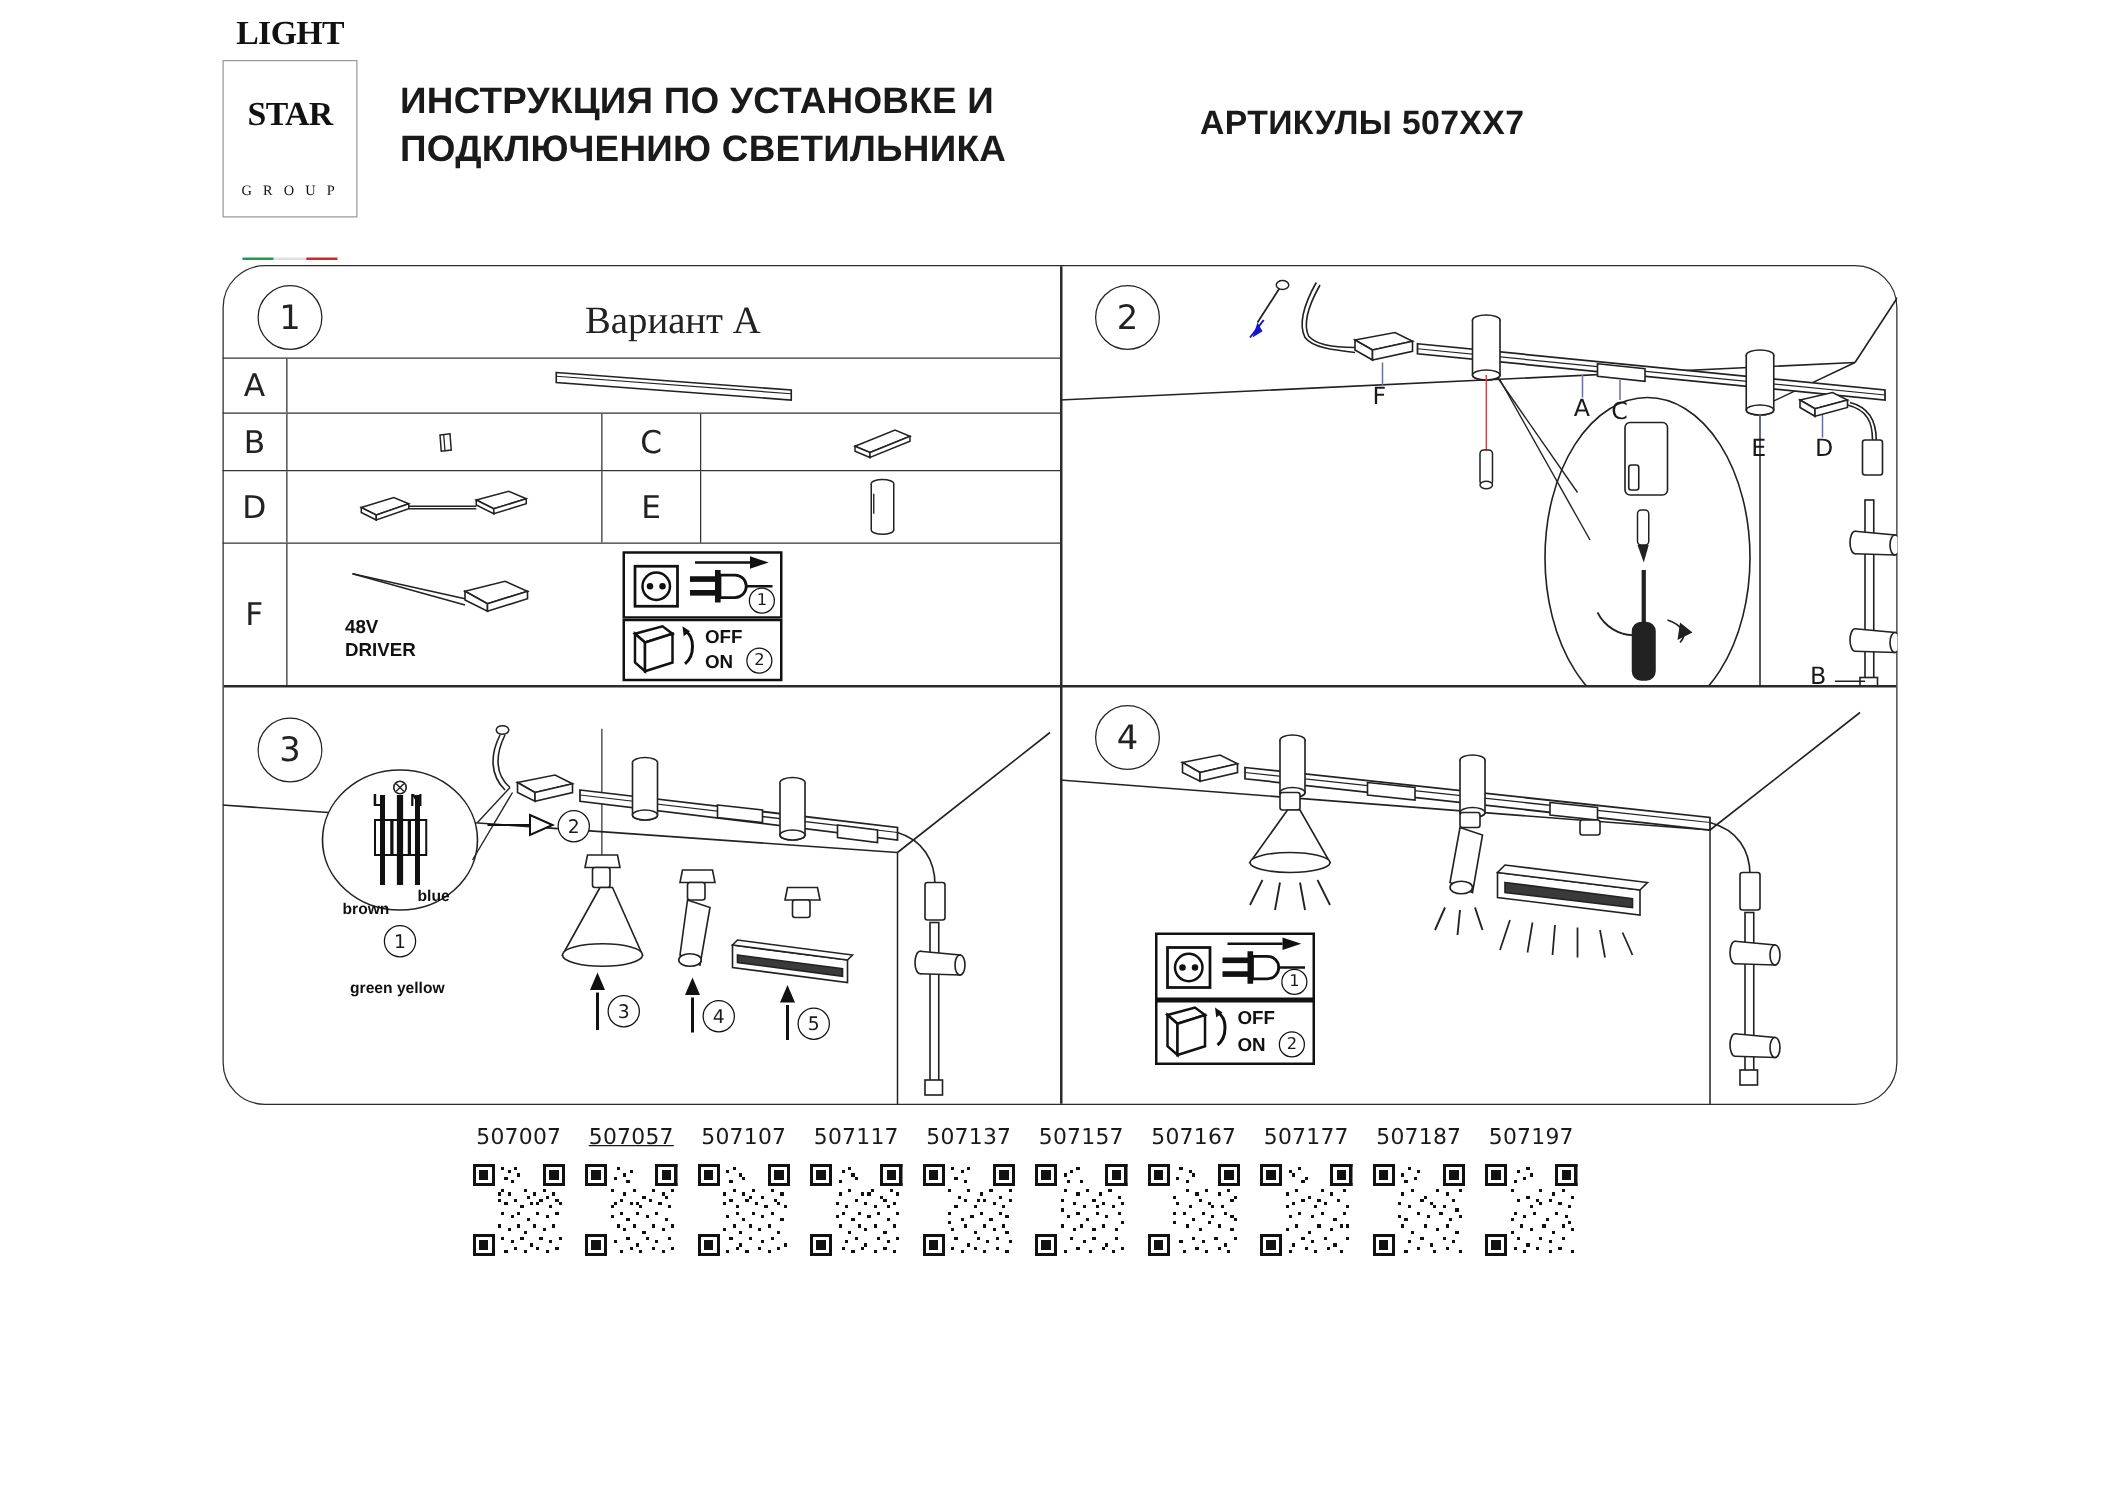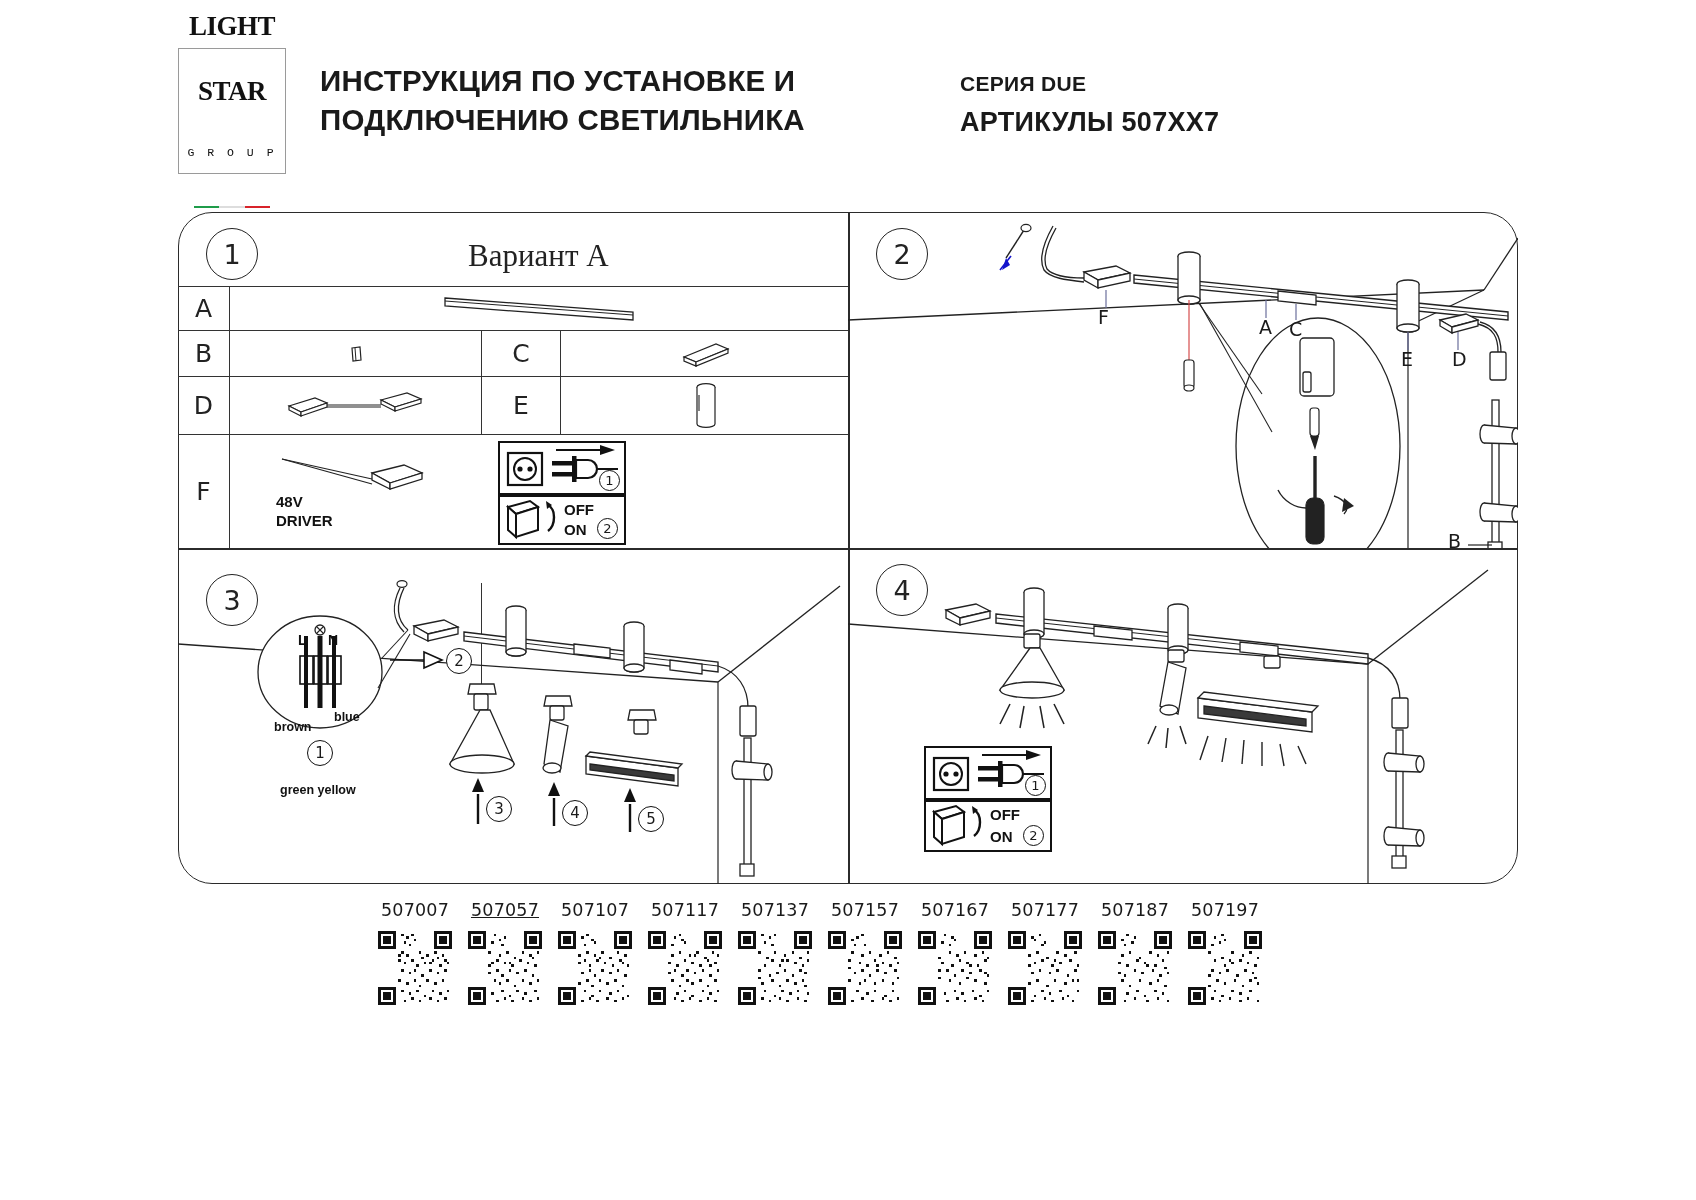--- a/index.html
+++ b/index.html
@@ -23,21 +23,21 @@
     align-items: center; justify-content: center; gap: 40px;
   }
   .logo-word {
     font-family: "Liberation Serif", serif;
     font-weight: bold; color: #111;
     line-height: 0.92; letter-spacing: -0.5px;
   }
   .logo-light { font-size: 27px; }
   .logo-star  { font-size: 27px; }
   .logo-group {
-    font-family: Liberation Mono, monospace;
+    font-family: Liberation Serif, serif;
     font-size: 11.5px; letter-spacing: 3px; color: #111; margin-top: 3px;
   }
   .logo-flag { display: flex; width: 76px; height: 9px; margin-top: 7px; }
   .flag-g { flex: 1; background: #1f9c4a; }
   .flag-w { flex: 1; background: #ffffff; border-top: 1px solid #ddd; border-bottom: 1px solid #ddd; }
   .flag-r { flex: 1; background: #d8232a; }
 
   .main-title {
     position: absolute; left: 320px; top: 62px; width: 620px;
     font-size: 29.5px; font-weight: bold; line-height: 1.32;
@@ -170,21 +170,20 @@
       <div class="logo-flag">
         <div class="flag-g"></div>
           <div class="flag-w"></div>
           <div class="flag-r"></div>
       </div>
     </div>
 
     <div class="main-title">ИНСТРУКЦИЯ ПО УСТАНОВКЕ И ПОДКЛЮЧЕНИЮ СВЕТИЛЬНИКА</div>
 
     <div class="series-block">
-      <div class="series-line">СЕРИЯ DUE</div>
       <div class="article-line">АРТИКУЛЫ 507XX7</div>
     </div>
   </div>
 
   <div class="frame">
     <div class="frame-vline"></div>
     <div class="frame-hline"></div>
   </div>
 
   <div class="p1">

